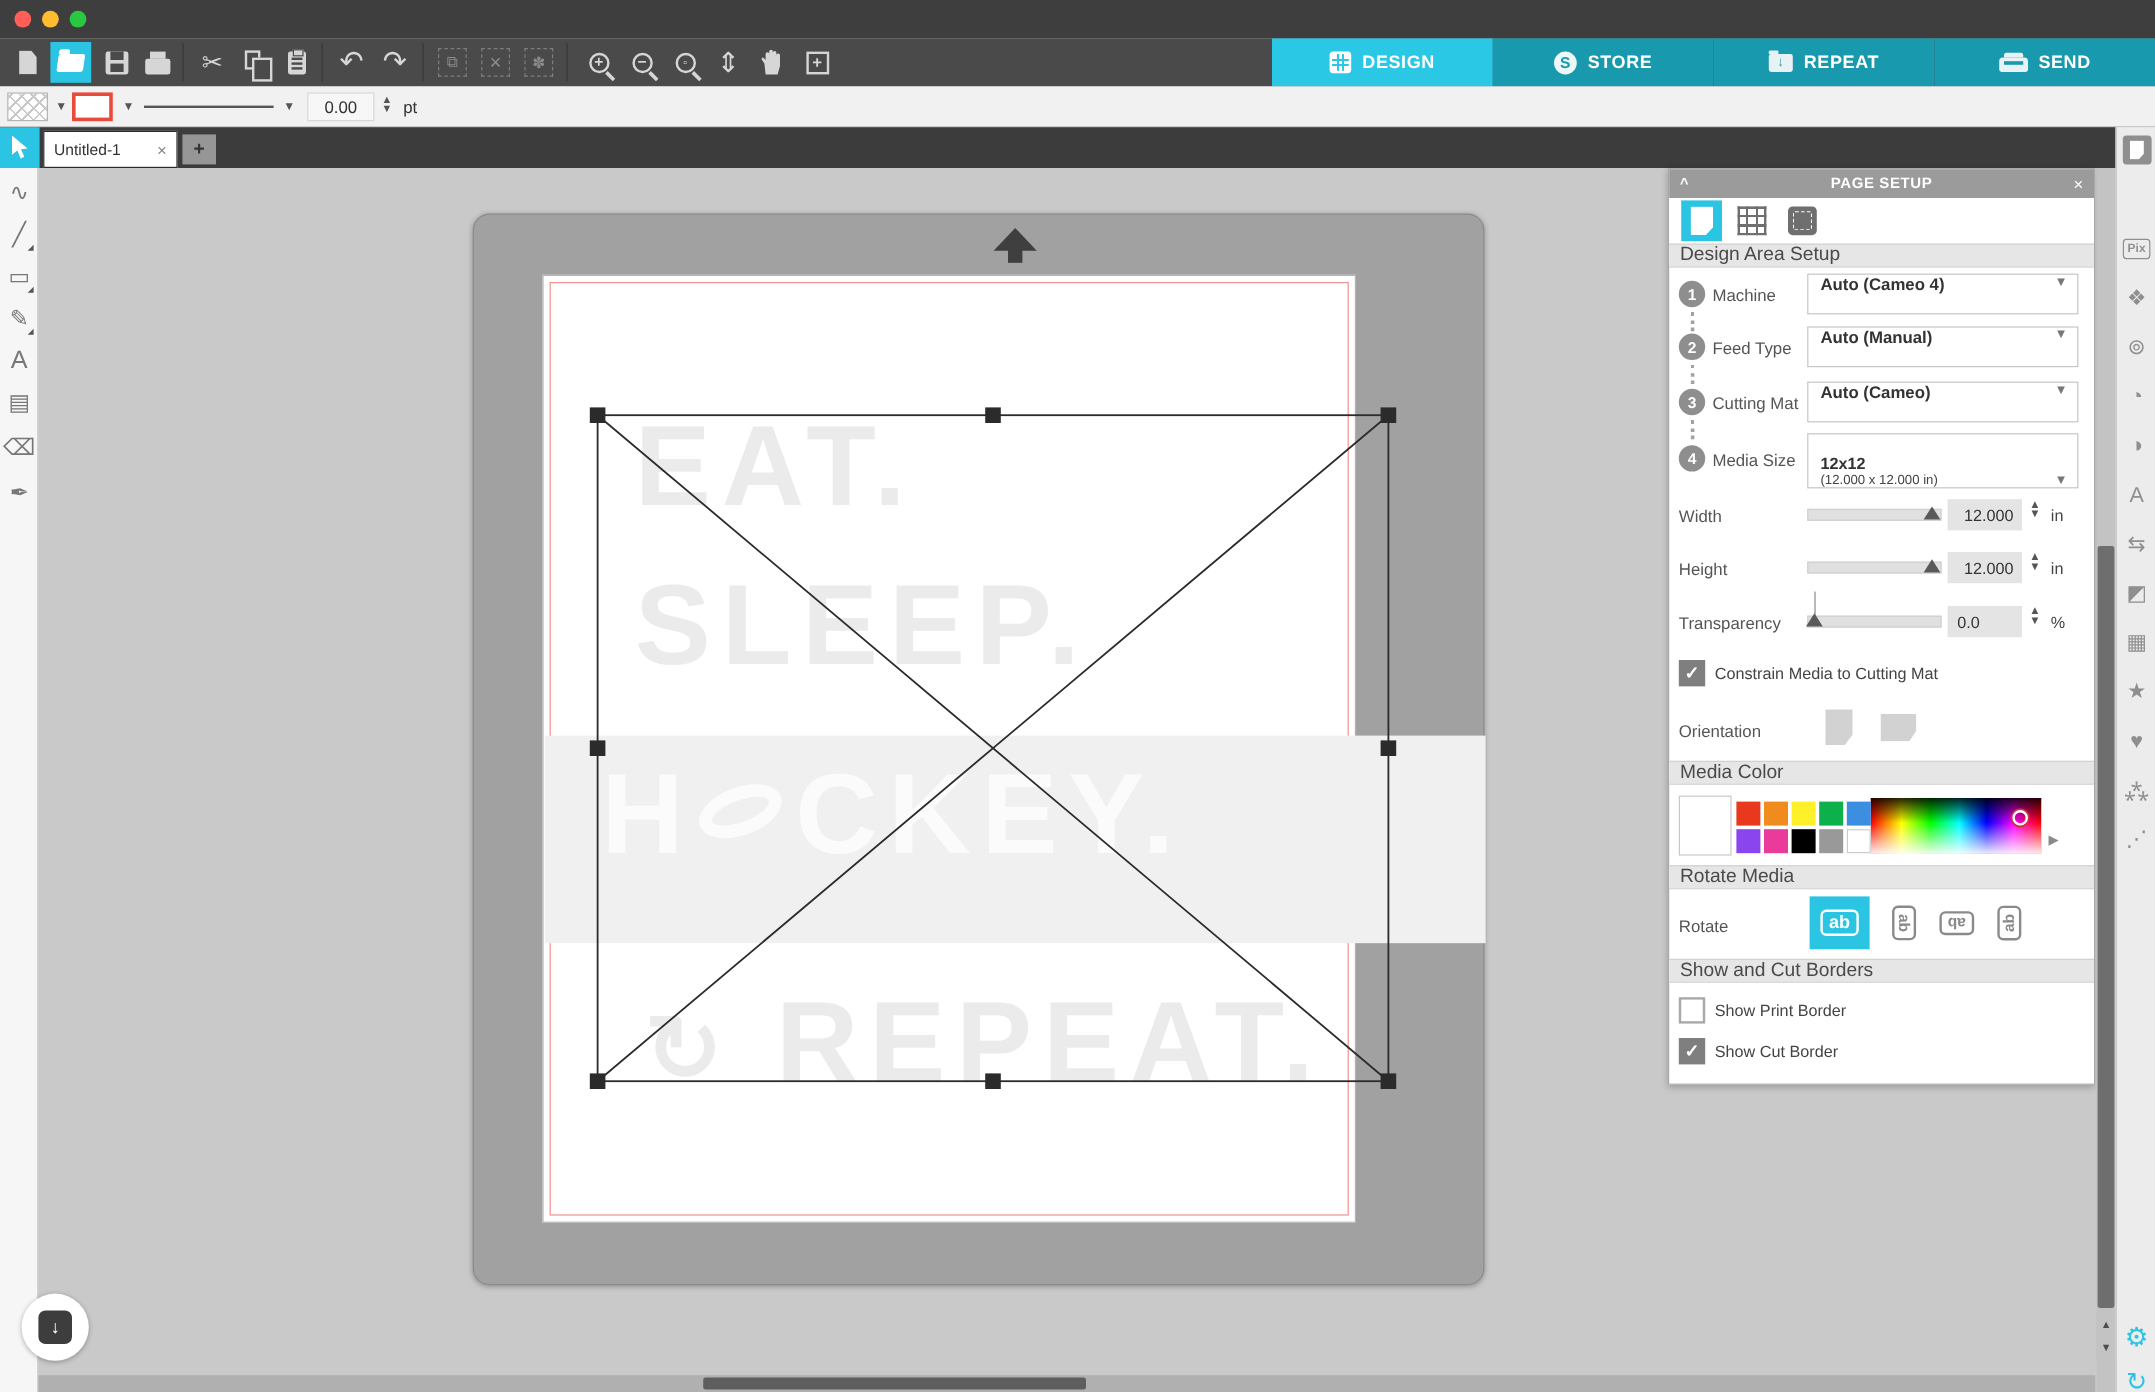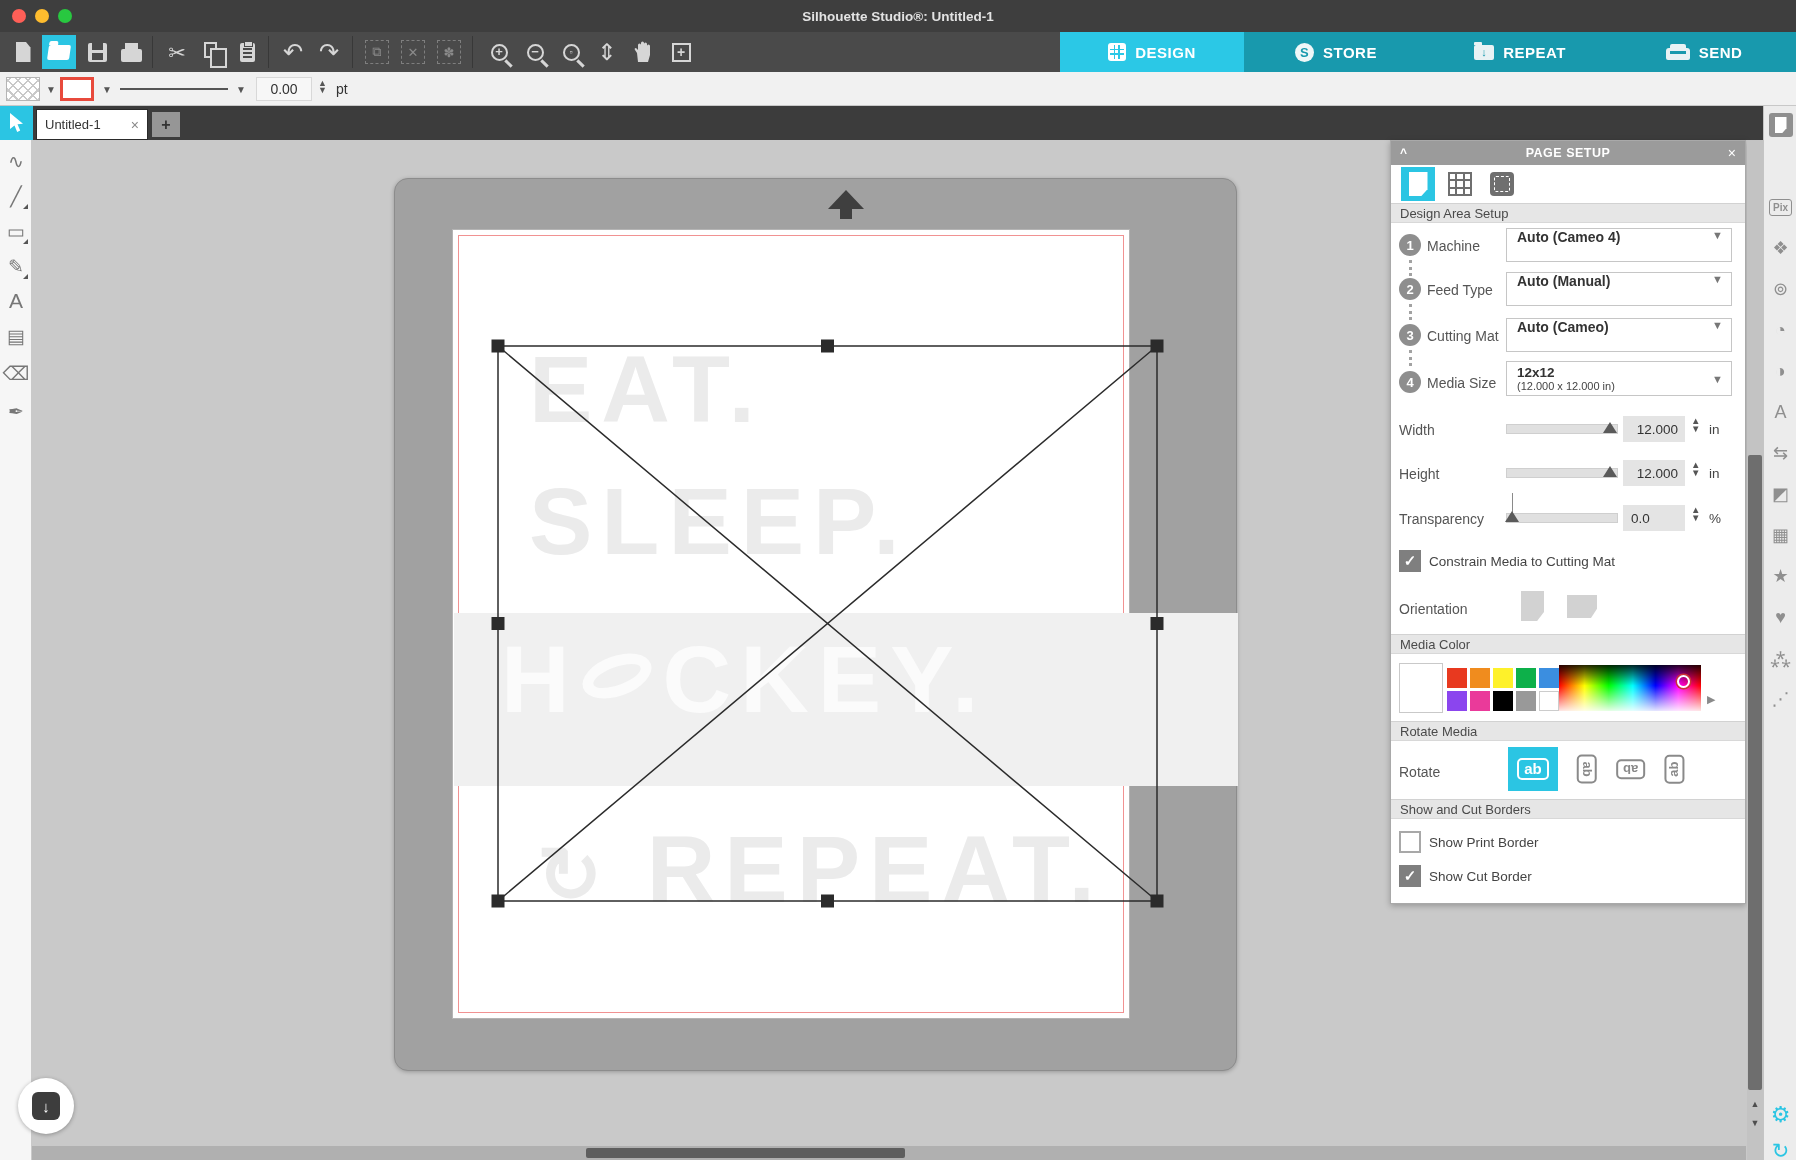--- a/index.html
+++ b/index.html
@@ -100,21 +100,21 @@
   .pclose{position:absolute;right:9px;font-size:14px;}
   .ptabs{left:0;top:24px;width:354px;height:38px;background:#fff;}
   .ptab{position:absolute;top:2px;width:34px;height:34px;display:flex;align-items:center;justify-content:center;}
   .ptab.active{background:#2bc5e3;}
   .ppage-ico{width:19px;height:24px;background:#fff;clip-path:polygon(0 0,100% 0,100% 72%,68% 100%,0 100%);}
   .pgrid-ico{width:24px;height:24px;background:
     linear-gradient(to right,#6f6f6f 0 2px,transparent 2px 7px,#6f6f6f 7px 9px,transparent 9px 15px,#6f6f6f 15px 17px,transparent 17px 22px,#6f6f6f 22px 24px),
     linear-gradient(to bottom,#6f6f6f 0 2px,transparent 2px 7px,#6f6f6f 7px 9px,transparent 9px 15px,#6f6f6f 15px 17px,transparent 17px 22px,#6f6f6f 22px 24px);}
   .pmat-ico{width:24px;height:24px;background:#6f6f6f;border-radius:4px;position:relative;}
   .pmat-ico::after{content:"";position:absolute;inset:4px;border:1.5px dashed #fff;border-radius:2px;}
-  .sect{left:0;top:0;width:354px;height:20px;background:#e6e6e6;border-top:1px solid #d2d2d2;border-bottom:1px solid #d8d8d8;color:#4a4a4a;font-size:13px;display:flex;align-items:center;padding-left:9px;}
+  .sect{left:0;top:0;width:354px;height:20px;background:#e6e6e6;border-top:1px solid #d2d2d2;border-bottom:1px solid #d8d8d8;color:#4a4a4a;font-size:16px;display:flex;align-items:center;padding-left:9px;}
   .stepnum{position:absolute;left:8px;width:22px;height:22px;border-radius:50%;background:#8e8e8e;color:#fff;font-size:13px;font-weight:bold;display:flex;align-items:center;justify-content:center;}
   .plabel{position:absolute;left:36px;color:#555;font-size:14px;}
   .plabel2{position:absolute;left:8px;color:#555;font-size:14px;}
   .dots{position:absolute;left:18px;width:0;border-left:3px dotted #a2a2a2;}
   .dd{position:absolute;left:115px;width:226px;height:34px;background:#fff;border:1px solid #c6c6c6;display:flex;align-items:flex-start;padding-left:10px;color:#333;font-size:14px;font-weight:bold;}
   .ddarr{position:absolute;right:8px;color:#777;font-size:11px;}
   .slider{position:absolute;left:115px;width:112px;height:10px;background:#e0e0e0;border:1px solid #cfcfcf;}
   .sthumb{position:absolute;width:0;height:0;border-left:7px solid transparent;border-right:7px solid transparent;border-bottom:11px solid #5a5a5a;}
   .spinpin{position:absolute;width:1px;background:#8a8a8a;}
   .valbox{position:absolute;width:62px;height:26px;background:#e4e4e4;color:#333;font-size:13.5px;display:flex;align-items:center;justify-content:flex-end;padding-right:7px;}
@@ -158,21 +158,20 @@
 <body>
 
 <div id="app">
 
   <div class="abs titlebar">
     <div class="lights">
       <div class="light" style="background:#ff5f57"></div>
       <div class="light" style="background:#febc2e"></div>
       <div class="light" style="background:#28c840"></div>
     </div>
-    <div class="title">Silhouette Studio®: Untitled-1</div>
   </div>
 
   <div class="abs toolbar">
     <div class="tbtn" style="left:8px">
         <span class="ico-page"></span>
       </div>
     <div class="tbtn open-wrap" style="left:42px">
         <span class="ico-folder"></span>
       </div>
     <div class="tbtn" style="left:82px">
@@ -389,21 +388,21 @@
     <div class="stepnum" style="top:183px">3</div>
     <div class="plabel" style="top:187px">Cutting Mat</div>
     <div class="dd" style="top:177px">
       <span>Auto (Cameo)</span>
       <span class="ddarr">▼</span>
     </div>
     <div class="dots" style="top:209px;height:16px"></div>
 
     <div class="stepnum" style="top:230px">4</div>
     <div class="plabel" style="top:234px">Media Size</div>
-    <div class="dd" style="top:220px;height:35px;flex-direction:column;align-items:flex-start;justify-content:center">
+    <div class="dd" style="top:220px;height:46px;flex-direction:column;align-items:flex-start;justify-content:flex-end">
       <span style="font-size:13.5px">12x12</span>
       <span style="font-size:11px;font-weight:normal;color:#444">(12.000 x 12.000 in)</span>
       <span class="ddarr">▼</span>
     </div>
 
     <div class="plabel2" style="top:281px">Width</div>
     <div class="slider" style="top:283px"></div>
     <div class="sthumb" style="left:212px;top:281px"></div>
     <div class="valbox" style="left:232px;top:275px">12.000</div>
     <div class="vspin" style="left:300px;top:276px">

